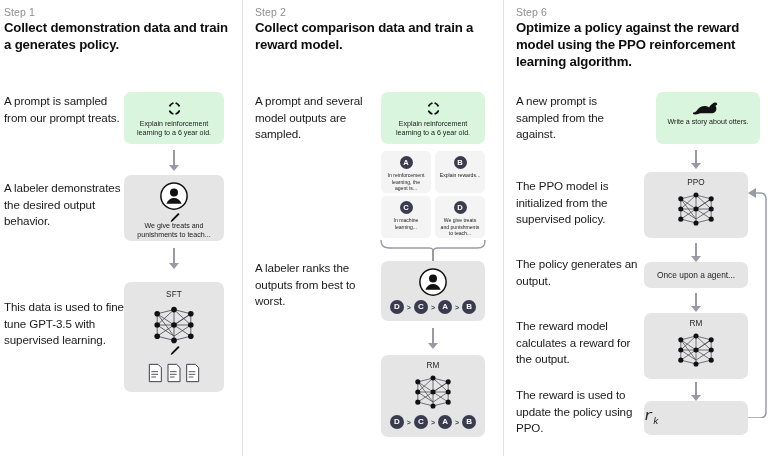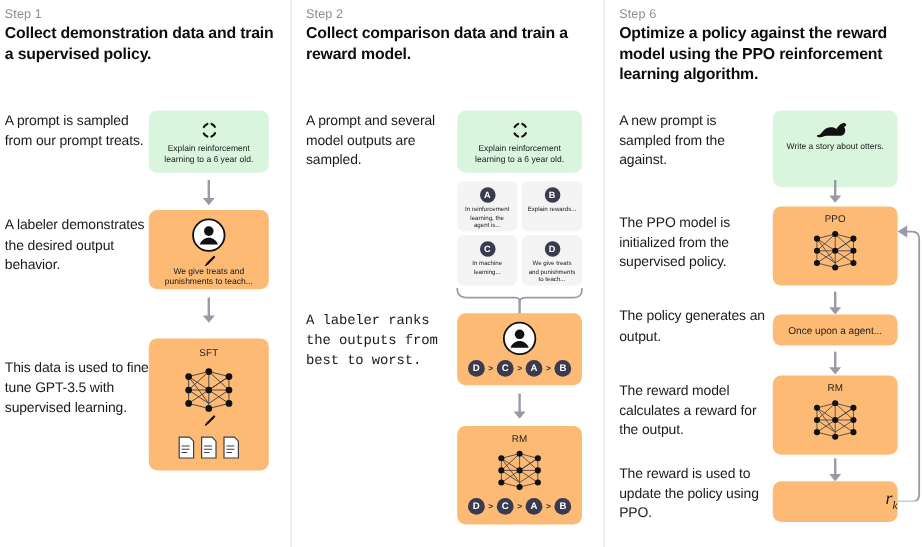--- a/index.html
+++ b/index.html
@@ -33,21 +33,21 @@
   .col.c2 .step-title{left:12px;width:240px;}
   .col.c3 .step-title{left:12px;width:248px;}
 
   .caption{
     position:absolute;font-size:11.6px;line-height:16.5px;
     color:#1a1a1a;letter-spacing:-0.1px;
   }
 
   
   .box{
-    position:absolute;border-radius:7px;background:#fdba74;
+    position:absolute;border-radius:7px;background:#e5e5e5;
     box-sizing:border-box;
   }
   .box.green{background:#d9f5dd;}
   .box-text{
     font-size:7.1px;line-height:9.4px;text-align:center;color:#1a1a1a;
     padding:0 6px;
   }
   .box-title{
     font-size:8.2px;text-align:center;color:#1f1f1f;letter-spacing:0.1px;
   }
@@ -84,36 +84,36 @@
 
   
   .rankrow{position:absolute;display:flex;align-items:center;justify-content:center;gap:3px;width:100%;left:0;}
   .rankrow .rb{
     width:14px;height:14px;border-radius:50%;background:#3b3b4f;color:#fff;
     font-size:8px;font-weight:bold;line-height:14px;text-align:center;
   }
   .rankrow .gt{font-size:7px;color:#3b3b4f;font-weight:bold;}
 
   .rk{
-    font-family:Liberation Serif, serif;font-style:italic;
-    font-size:15px;text-align:right;color:#1a1a1a;
+    font-family:Liberation Mono, monospace;font-style:italic;
+    font-size:15px;text-align:left;color:#1a1a1a;
   }
   .rk sub{font-size:9.5px;font-style:italic;}
 </style>
 </head>
 <body>
 
 <div class="board">
 
   <div class="divider d1"></div>
   <div class="divider d2"></div>
 
   <div class="col c1">
     <div class="step-label">Step 1</div>
-    <div class="step-title">Collect demonstration data and train a supervised policy.</div>
+    <div class="step-title">Collect demonstration data and train a generates policy.</div>
 
     <div class="caption" style="left:4px;top:93px;width:118px;">A prompt is sampled from our prompt treats.</div>
     <div class="caption" style="left:4px;top:180px;width:118px;">A labeler demonstrates the desired output behavior.</div>
     <div class="caption" style="left:4px;top:299px;width:124px;">This data is used to fine-tune GPT-3.5 with supervised learning.</div>
 
     <div class="box green" style="left:124px;top:92px;width:100px;height:52px;">
       <div class="icon-wrap" style="top:8px;">
         <svg class="ctr" width="17" height="17" viewBox="0 0 24 24">
           <g fill="none" stroke="#111" stroke-width="2.6" stroke-linecap="round">
             <path d="M5.5 8.2A8 8 0 0 1 9.6 4.6"></path>
@@ -192,21 +192,21 @@
         </svg>
       </div>
     </div>
   </div>
 
   <div class="col c2">
     <div class="step-label">Step 2</div>
     <div class="step-title">Collect comparison data and train a reward model.</div>
 
     <div class="caption" style="left:12px;top:93px;width:118px;">A prompt and several model outputs are sampled.</div>
-    <div class="caption" style="left:12px;top:260px;width:124px;font-family:Liberation Mono, monospace;">A labeler ranks the outputs from best to worst.</div>
+    <div class="caption" style="left:12px;top:260px;width:124px;">A labeler ranks the outputs from best to worst.</div>
 
     <div class="box green" style="left:138px;top:92px;width:104px;height:52px;">
       <div class="icon-wrap" style="top:8px;">
         <svg class="ctr" width="17" height="17" viewBox="0 0 24 24">
           <g fill="none" stroke="#111" stroke-width="2.6" stroke-linecap="round">
             <path d="M5.5 8.2A8 8 0 0 1 9.6 4.6"></path>
             <path d="M18.4 8.0A8 8 0 0 0 14.5 4.6"></path>
             <path d="M18.6 15.6A8 8 0 0 1 14.4 19.4"></path>
             <path d="M5.4 15.8A8 8 0 0 0 9.5 19.4"></path>
           </g>
@@ -301,21 +301,21 @@
   <div class="col c3">
     <div class="step-label">Step 6</div>
     <div class="step-title">Optimize a policy against the reward model using the PPO reinforcement learning algorithm.</div>
 
     <div class="caption" style="left:12px;top:93px;width:118px;">A new prompt is sampled from the against.</div>
     <div class="caption" style="left:12px;top:178px;width:120px;">The PPO model is initialized from the supervised policy.</div>
     <div class="caption" style="left:12px;top:256px;width:122px;">The policy generates an output.</div>
     <div class="caption" style="left:12px;top:318px;width:122px;">The reward model calculates a reward for the output.</div>
     <div class="caption" style="left:12px;top:387px;width:122px;">The reward is used to update the policy using PPO.</div>
 
-    <div class="box green" style="left:140px;top:92px;width:104px;height:64px;">
+    <div class="box green" style="left:152px;top:92px;width:104px;height:52px;">
       <div class="icon-wrap" style="top:7px;">
         <svg class="ctr" width="34" height="16" viewBox="0 0 68 32">
           <path d="M4 27c6 0 7-4 11-8 3-3 7-5 12-5 4 0 7 1 9 3 2-3 5-7 9-9 3-1.5 6-1 7 1 .8 1.6 0 3-1.5 3.4-1.2.3-1.8 1-1.2 2 2 3 2 7 0 10-2 3-5 4-9 4H24c-6 0-9 1-12 2-3 .8-6 .6-8-.4z" fill="#111"></path>
           <circle cx="55.5" cy="10.5" r="1.1" fill="#fff"></circle>
         </svg>
       </div>
       <div class="box-text" style="position:absolute;top:26px;left:0;width:100%;box-sizing:border-box;">Write a story about otters.</div>
     </div>
 
     <div class="arrow" style="left:186px;top:150px;height:20px;">

